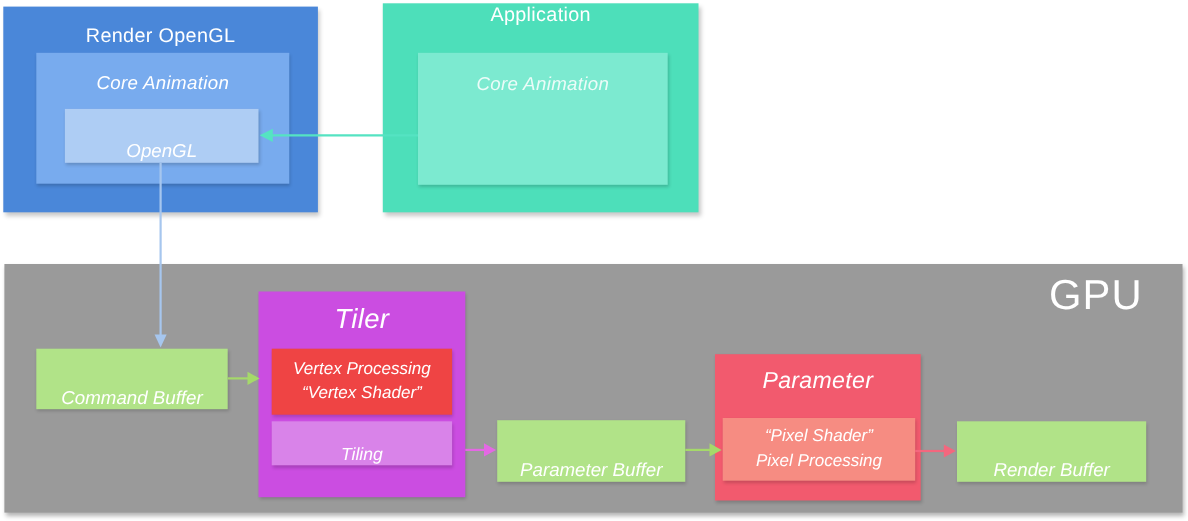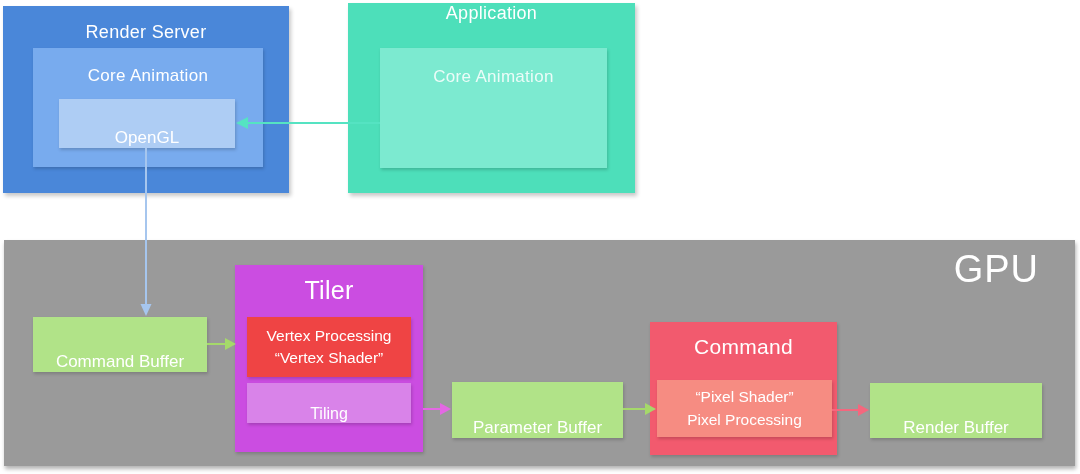--- a/index.html
+++ b/index.html
@@ -1,21 +1,21 @@
 <!DOCTYPE html>
 <html><head>
 <meta charset="utf-8">
 <style>
   html,body{margin:0;padding:0;background:#ffffff;}
   #canvas{
     position:relative;width:1080px;height:474px;background:#ffffff;
     font-family:"Liberation Sans", sans-serif;color:#ffffff;overflow:hidden;
   }
   .box{position:absolute;box-shadow:2px 3px 4px rgba(0,0,0,0.22);}
-  .innerbox{position:absolute;box-shadow:1px 2px 3px rgba(0,0,0,0.18);}
+  .innerbox{position:absolute;box-shadow:1px 2px 3px rgba(0,0,0,0.18);font-style:italic;}
   .box-title{width:100%;text-align:center;font-size:18px;letter-spacing:0.3px;}
   .center-label{display:flex;align-items:flex-end;justify-content:center;text-align:center;}
   .two-line{display:flex;flex-direction:column;align-items:center;justify-content:center;
             text-align:center;font-size:15.5px;line-height:1.45;}
 
   
   #render-server{left:3px;top:6px;width:286px;height:187px;background:#4a87d9;}
   #render-server .box-title{padding-top:16px;}
   #ca-server{left:30px;top:42px;width:230px;height:119px;background:#78abee;}
   #ca-server .box-title{padding-top:18px;font-size:17px;}
@@ -46,21 +46,21 @@
   #pixel-processing{left:7px;top:58px;width:175px;height:57px;background:#f68c82;}
 
   #arrow-layer{position:absolute;left:0;top:0;width:1080px;height:474px;pointer-events:none;}
 </style>
 </head>
 <body>
 
 <div id="canvas">
 
   <div class="box" id="render-server">
-    <div class="box-title">Render Server</div>
+    <div class="box-title">Render OpenGL</div>
     <div class="innerbox" id="ca-server">
       <div class="box-title">Core Animation</div>
       <div class="innerbox center-label" id="opengl">
         <span>OpenGL</span>
       </div>
     </div>
   </div>
 
   <div class="box" id="application">
     <div class="box-title">Application</div>
@@ -85,21 +85,21 @@
       <div class="innerbox center-label" id="tiling">
         <span>Tiling</span>
       </div>
     </div>
 
     <div class="innerbox center-label" id="parameter-buffer">
       <span>Parameter Buffer</span>
     </div>
 
     <div class="innerbox" id="renderer">
-      <div class="box-title">Command</div>
+      <div class="box-title">Parameter</div>
       <div class="innerbox two-line" id="pixel-processing">
         <span>“Pixel Shader”</span>
         <span>Pixel Processing</span>
       </div>
     </div>
 
     <div class="innerbox center-label" id="render-buffer">
       <span>Render Buffer</span>
     </div>
   </div>

